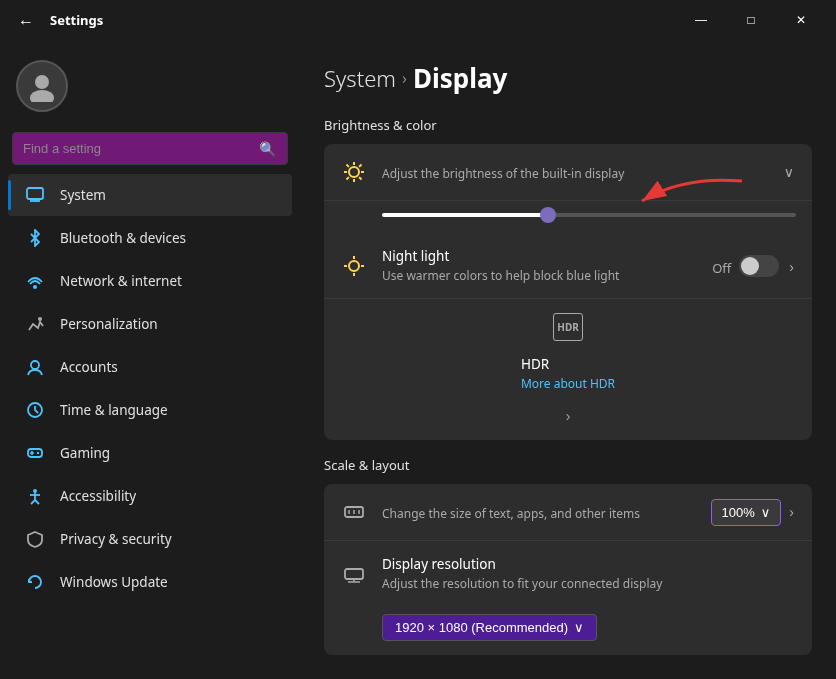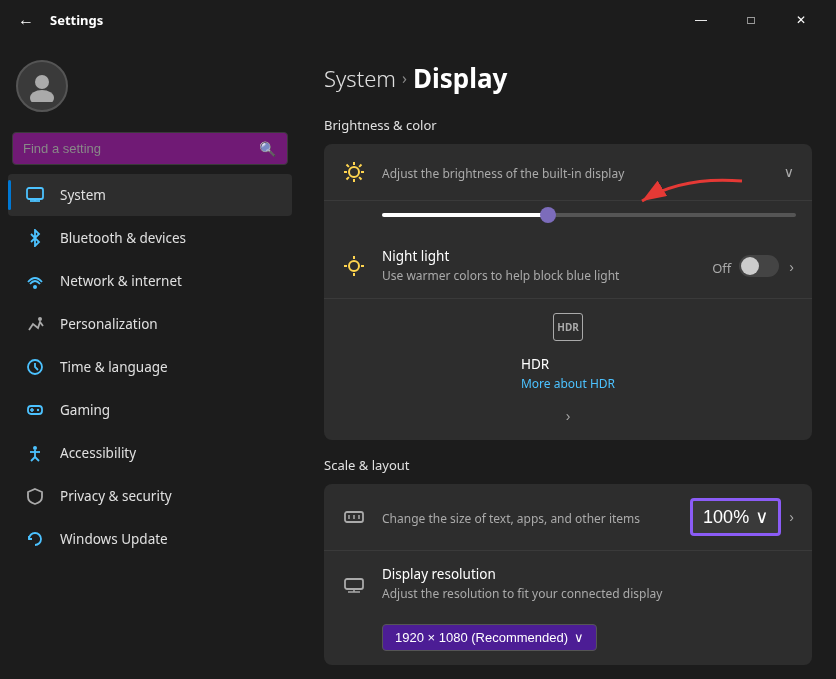--- a/index.html
+++ b/index.html
@@ -309,25 +309,25 @@
     }
 
     
     .scale-dropdown {
       display: flex;
       align-items: center;
       gap: 6px;
     }
     .dropdown-btn {
       background: #3a3a3a;
-      border: 3px solid #8b5cf6;
+      border: 1px solid #8b5cf6;
       color: #ffffff;
       border-radius: 4px;
       padding: 5px 10px;
-      font-size: 18px;
+      font-size: 13px;
       cursor: pointer;
       display: flex;
       align-items: center;
       gap: 6px;
     }
 
     
     .resolution-dropdown {
       display: inline-flex;
       align-items: center;
@@ -410,20 +410,29 @@
           <span class="nav-label">Network &amp; internet</span>
         </div>
         <div class="nav-item">
           <span class="nav-icon">
             <svg width="18" height="18" viewBox="0 0 18 18" fill="none">
               <path d="M3 15 L7 9 L12 13 L14 7 L17 11" stroke="#aaa" stroke-width="1.8" fill="none"></path>
               <circle cx="14" cy="4" r="2" fill="#aaa"></circle>
             </svg>
           </span>
           <span class="nav-label">Personalization</span>
+        </div>
+        <div class="nav-item">
+          <span class="nav-icon">
+            <svg width="18" height="18" viewBox="0 0 18 18" fill="none">
+              <circle cx="9" cy="7" r="4" stroke="#4cc2ff" stroke-width="1.8"></circle>
+              <path d="M2 17 Q3 12 9 12 Q15 12 16 17" stroke="#4cc2ff" stroke-width="1.8" fill="none"></path>
+            </svg>
+          </span>
+          <span class="nav-label">Accounts</span>
         </div>
         <div class="nav-item">
           <span class="nav-icon">
             <svg width="18" height="18" viewBox="0 0 18 18" fill="none">
               <circle cx="9" cy="9" r="7" stroke="#4cc2ff" stroke-width="1.8"></circle>
               <polyline points="9,5 9,9 12,12" stroke="#4cc2ff" stroke-width="1.8" fill="none"></polyline>
             </svg>
           </span>
           <span class="nav-label">Time &amp; language</span>
         </div>

